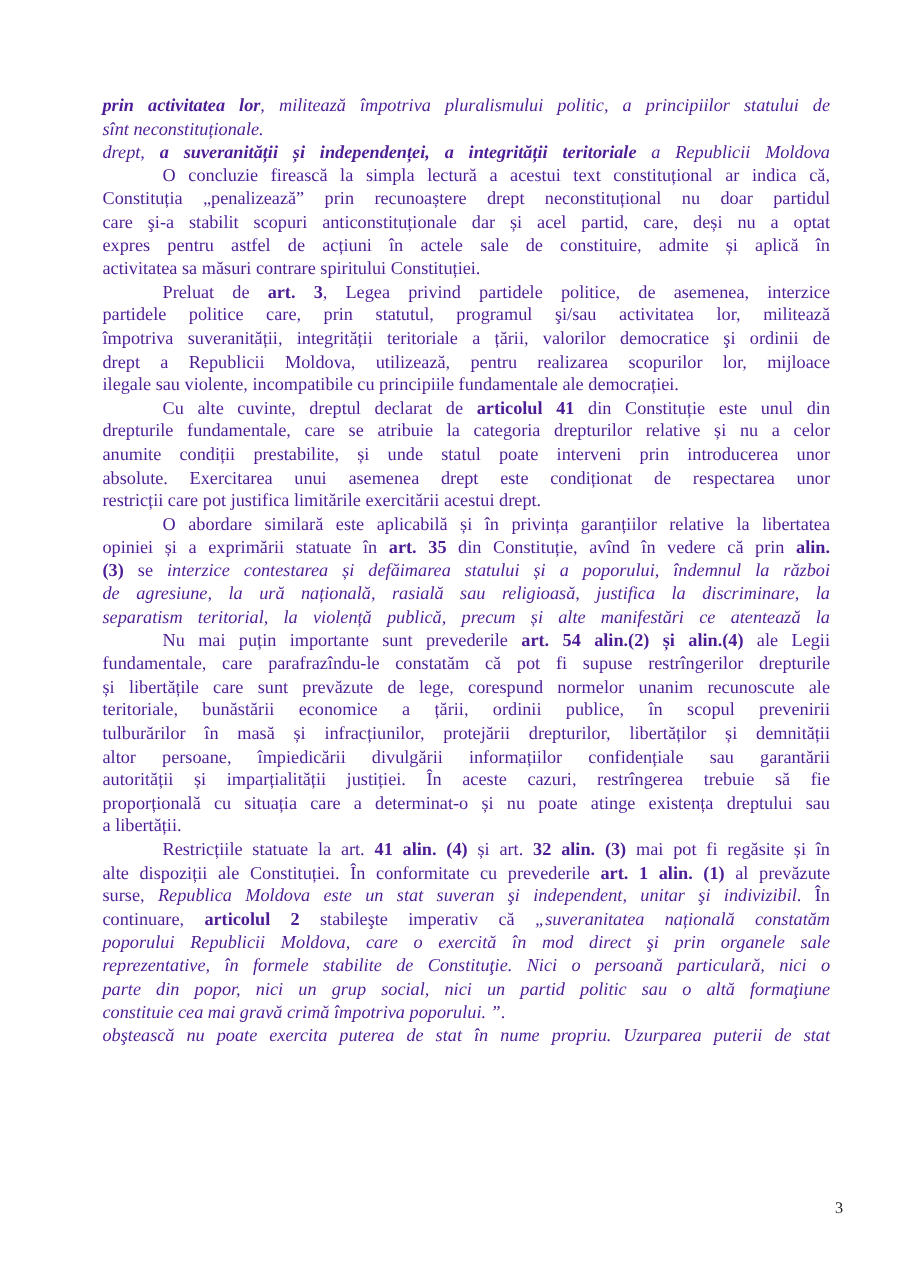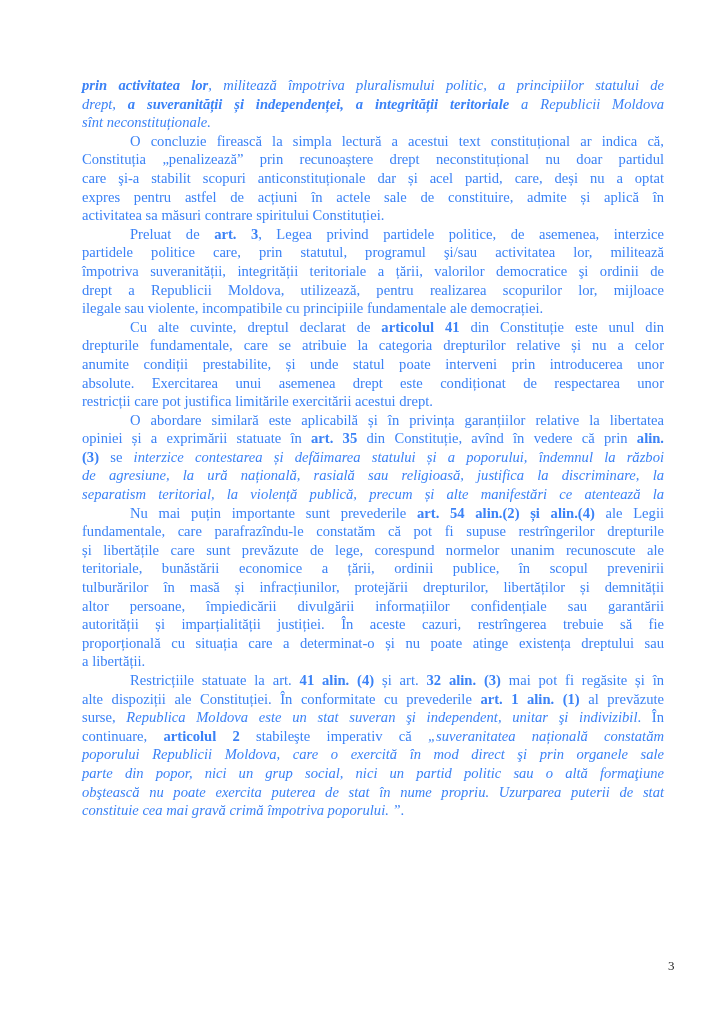--- a/index.html
+++ b/index.html
@@ -1,41 +1,41 @@
 <!DOCTYPE html>
 <html><head>
 <meta charset="utf-8">
 <style>
   html, body { margin: 0; padding: 0; background: #ffffff; }
   body { width: 728px; height: 1024px; position: relative; overflow: hidden; }
   .page {
     position: absolute; left: 82px; top: 76px; width: 582px;
-    font-family: "Liberation Serif", serif; font-size: 14.6px; color: #3b82f6;
+    font-family: "Liberation Serif", serif; font-size: 14.6px; color: #4c1d95;
   }
   .line {
     height: 18.6px; line-height: 18.6px; white-space: nowrap;
     text-align: justify; text-align-last: justify; overflow: visible;
   }
   .line.last { text-align-last: left; }
   .line.indent { padding-left: 48px; }
   .b { font-weight: bold; }
   .i { font-style: italic; }
   .page-number {
     position: absolute; left: 668px; top: 958px;
     font-family: "Liberation Serif", serif; font-size: 13px; color: #222;
   }
 </style>
 </head>
 <body>
 
 <div class="page" id="page">
     <div>
       <div class="line"><span class="b i">prin activitatea lor</span><span class="i">, militează împotriva pluralismului politic, a principiilor statului de</span></div>
+      <div class="line last"><span class="i">sînt neconstituționale.</span></div>
       <div class="line"><span class="i">drept, </span><span class="b i">a  suveranității și independenței, a integrității teritoriale</span><span class="i"> a Republicii Moldova</span></div>
-      <div class="line last"><span class="i">sînt neconstituționale.</span></div>
     </div>
     <div>
       <div class="line indent"><span>O concluzie firească la simpla lectură a acestui text constituțional ar indica că,</span></div>
       <div class="line"><span>Constituția „penalizează” prin recunoaștere drept neconstituțional nu doar partidul</span></div>
       <div class="line"><span>care şi-a stabilit scopuri anticonstituționale dar și acel partid, care, deși nu a optat</span></div>
       <div class="line"><span>expres pentru astfel de acțiuni în actele sale de constituire, admite și aplică în</span></div>
       <div class="line last"><span>activitatea sa măsuri contrare spiritului Constituției.</span></div>
     </div>
     <div>
       <div class="line indent"><span>Preluat de </span><span class="b">art. 3</span><span>, Legea privind partidele politice, de asemenea, interzice</span></div>
@@ -68,18 +68,19 @@
       <div class="line"><span>autorității și imparțialității justiției. În aceste cazuri, restrîngerea trebuie să fie</span></div>
       <div class="line"><span>proporțională cu situația care a determinat-o și nu poate atinge existența dreptului sau</span></div>
       <div class="line last"><span>a libertății.</span></div>
     </div>
     <div>
       <div class="line indent"><span>Restricțiile statuate la art. </span><span class="b">41 alin. (4)</span><span> și art. </span><span class="b">32 alin. (3)</span><span> mai pot fi regăsite și în</span></div>
       <div class="line"><span>alte dispoziții ale Constituției. În conformitate cu prevederile </span><span class="b">art. 1 alin. (1)</span><span> al prevăzute</span></div>
       <div class="line"><span>surse, </span><span class="i">Republica Moldova este un stat suveran şi independent, unitar şi indivizibil</span><span>. În</span></div>
       <div class="line"><span>continuare, </span><span class="b">articolul 2</span><span> stabileşte imperativ că </span><span class="i">„suveranitatea  națională constatăm</span></div>
       <div class="line"><span class="i">poporului Republicii Moldova, care o exercită în mod direct şi prin organele sale</span></div>
+      <div class="line"><span class="i">reprezentative, în formele stabilite de Constituţie. Nici o persoană particulară, nici o</span></div>
       <div class="line"><span class="i">parte din popor, nici  un grup  social, nici un partid politic sau o altă formaţiune</span></div>
+      <div class="line last"><span class="i">constituie cea mai gravă crimă împotriva poporului. ”</span><span>.</span></div>
       <div class="line"><span class="i">obştească nu poate exercita puterea de stat în nume propriu. Uzurparea puterii de stat</span></div>
-      <div class="line last"><span class="i">constituie cea mai gravă crimă împotriva poporului. ”</span><span>.</span></div>
     </div>
   </div>
 <div class="page-number">3</div>
 
 </body></html>

